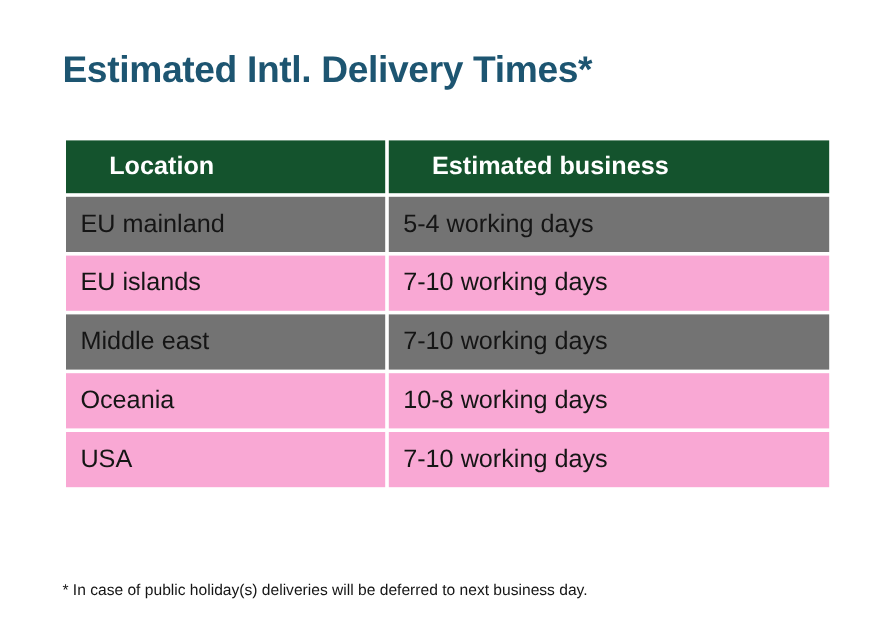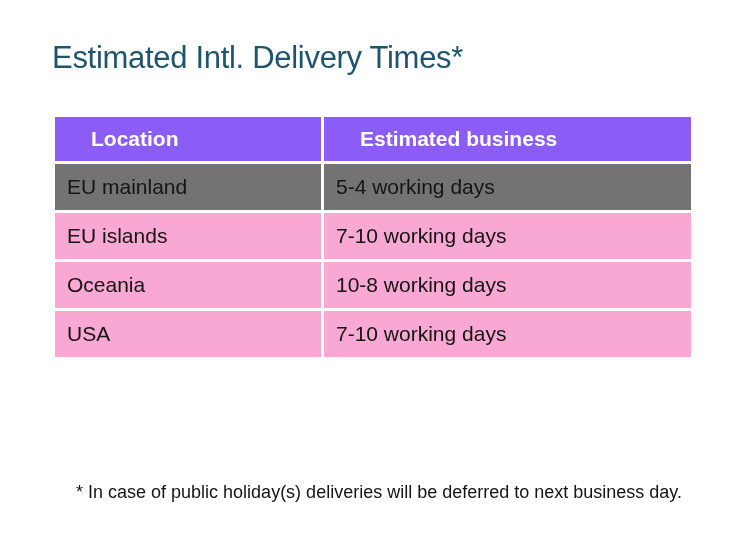--- a/index.html
+++ b/index.html
@@ -19,21 +19,21 @@
     position: absolute;
     inset: 0;
     background: #ffffff;
   }
 
   .page-title {
     position: absolute;
     left: 52px;
     top: 38px;
     font-size: 31px;
-    font-weight: 400;
+    font-weight: 700;
     letter-spacing: -0.3px;
     color: #1d5571;
     line-height: 40px;
     white-space: nowrap;
   }
 
   .delivery-table {
     position: absolute;
     left: 52px;
     top: 114px;
@@ -50,43 +50,43 @@
     vertical-align: middle;
     text-align: left;
     font-size: 21px;
     font-weight: 400;
     color: #151515;
     white-space: nowrap;
     overflow: hidden;
   }
 
   .delivery-table thead th {
-    background: #8b5cf6;
+    background: #14532d;
     color: #ffffff;
     font-weight: 700;
     font-size: 21px;
     height: 44px;
     padding-left: 36px;
   }
 
   .col-location { width: 266px; }
   .col-delivery { width: 367px; }
 
   .delivery-table tbody tr.row-odd td {
     background: #737373;
   }
   .delivery-table tbody tr.row-even td {
     background: #f9a8d4;
   }
 
   .footnote {
     position: absolute;
-    left: 76px;
+    left: 52px;
     top: 482px;
-    font-size: 18px;
+    font-size: 13px;
     font-weight: 400;
     color: #151515;
     line-height: 20px;
     white-space: nowrap;
   }
 </style>
 </head>
 <body>
 
 <div class="page">
@@ -106,20 +106,24 @@
     </thead>
     <tbody>
       <tr class="row-odd">
         <td>EU mainland</td>
         <td>5-4 working days</td>
       </tr>
       <tr class="row-even">
         <td>EU islands</td>
         <td>7-10 working days</td>
       </tr>
+      <tr class="row-odd">
+        <td>Middle east</td>
+        <td>7-10 working days</td>
+      </tr>
       <tr class="row-even">
         <td>Oceania</td>
         <td>10-8 working days</td>
       </tr>
       <tr class="row-even">
         <td>USA</td>
         <td>7-10 working days</td>
       </tr>
     </tbody>
   </table>

